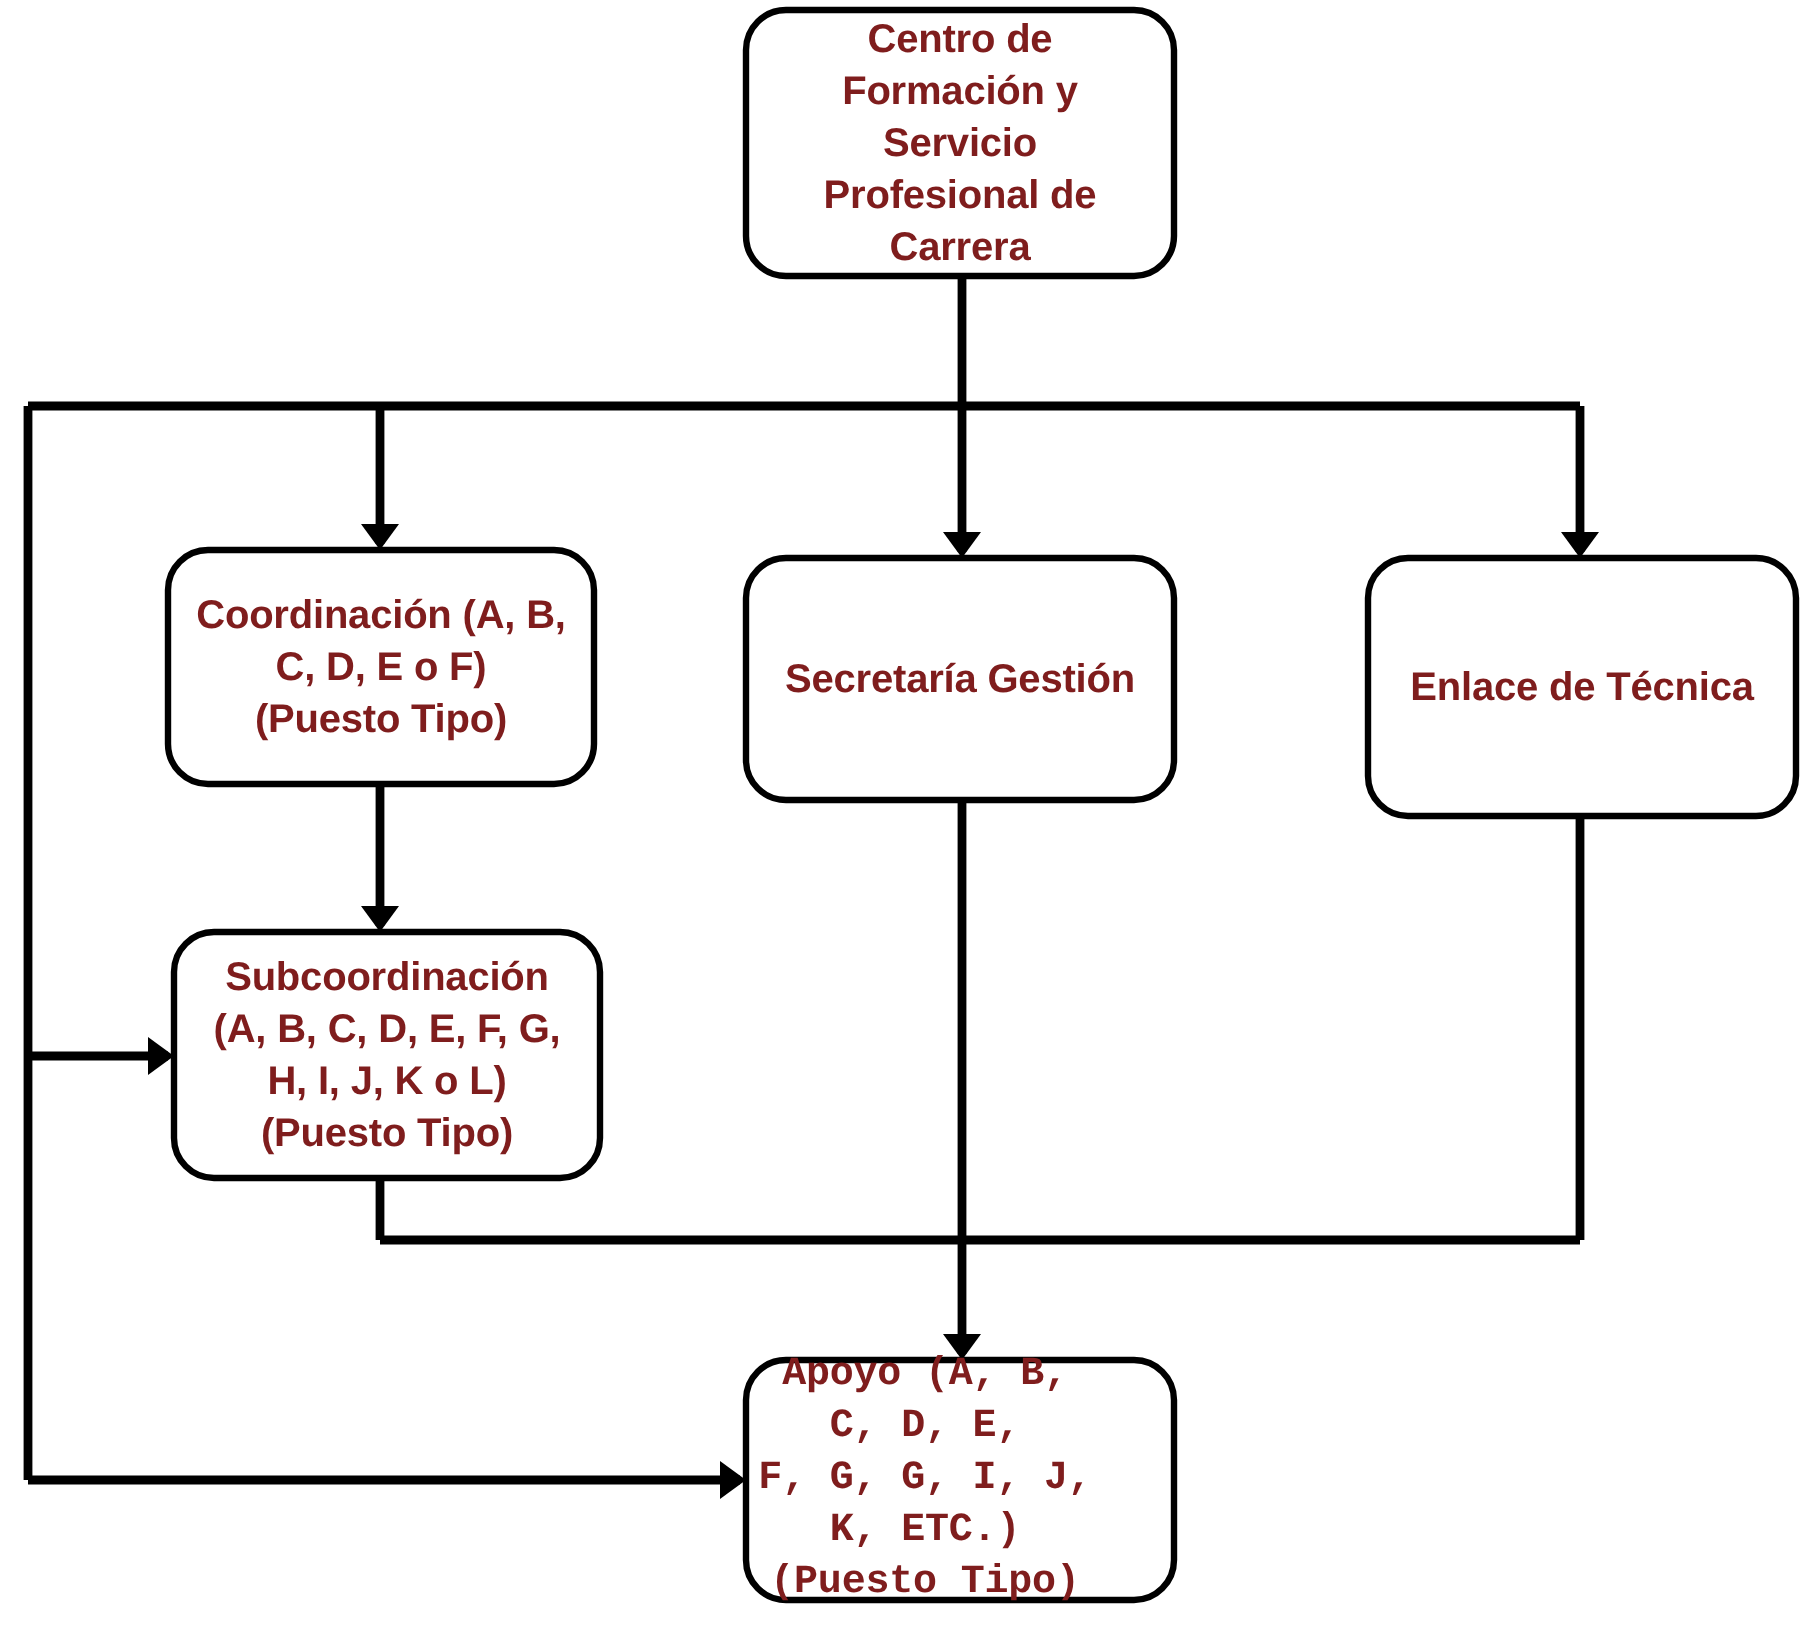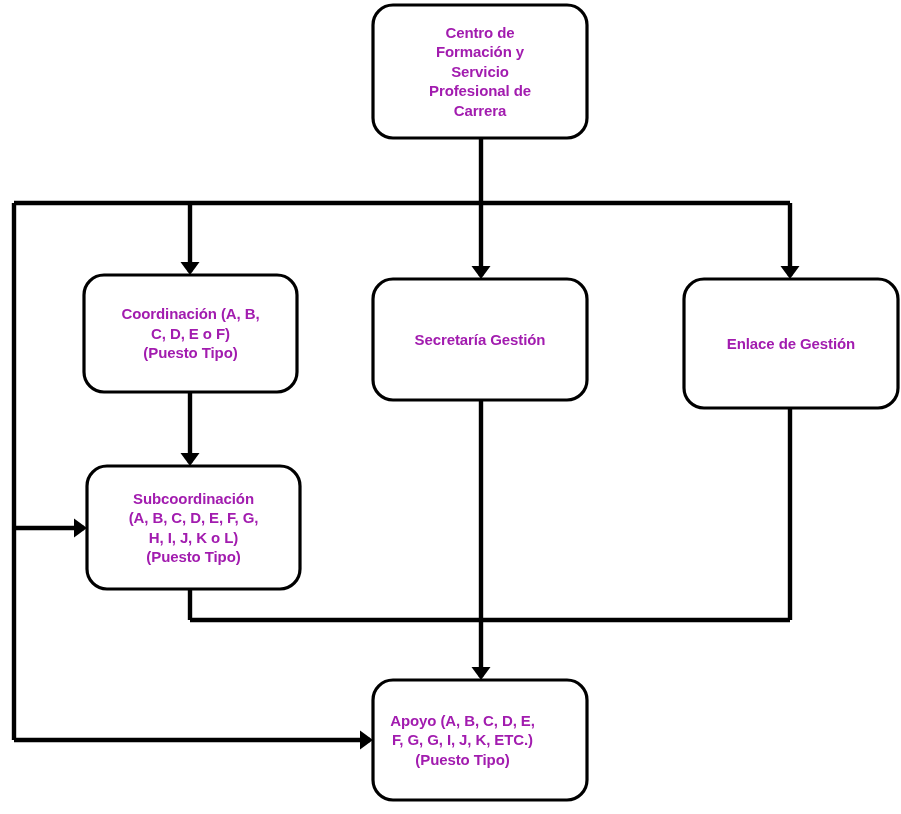--- a/index.html
+++ b/index.html
@@ -43,23 +43,23 @@
     stroke: none;
   }
   .node-label {
     position: absolute;
     display: flex;
     align-items: center;
     justify-content: center;
     text-align: center;
     font-family: "Liberation Sans", sans-serif;
     font-weight: bold;
-    font-size: 15px;
+    font-size: 20px;
     line-height: 1.30;
-    color: #a21caf;
+    color: #7f1d1d;
     letter-spacing: -0.1px;
     box-sizing: border-box;
     padding: 16px 6px;
     pointer-events: none;
     white-space: pre-line;
   }
 </style>
 </head>
 <body>
 
@@ -101,23 +101,23 @@
   <div id="label-layer">
       <div class="node-label" style="left: 373px; top: 5px; width: 214px; height: 133px;">Centro de
 Formación y
 Servicio
 Profesional de
 Carrera</div>
       <div class="node-label" style="left: 84px; top: 275px; width: 213px; height: 117px; text-align: center;">Coordinación (A, B,
 C, D, E o F)
 (Puesto Tipo)</div>
       <div class="node-label" style="left: 373px; top: 279px; width: 214px; height: 121px;">Secretaría Gestión</div>
-      <div class="node-label" style="left: 684px; top: 279px; width: 214px; height: 129px;">Enlace de Gestión</div>
+      <div class="node-label" style="left: 684px; top: 279px; width: 214px; height: 129px;">Enlace de Técnica</div>
       <div class="node-label" style="left: 87px; top: 466px; width: 213px; height: 123px;">Subcoordinación
 (A, B, C, D, E, F, G,
 H, I, J, K o L)
 (Puesto Tipo)</div>
-      <div class="node-label" style="left: 373px; top: 680px; width: 179px; height: 120px;">Apoyo (A, B, C, D, E,
+      <div class="node-label" style="left: 373px; top: 680px; width: 179px; height: 120px; font-family: Liberation Mono, monospace;">Apoyo (A, B, C, D, E,
 F, G, G, I, J, K, ETC.)
 (Puesto Tipo)</div>
     </div>
 
 </div>
 
 </body></html>

